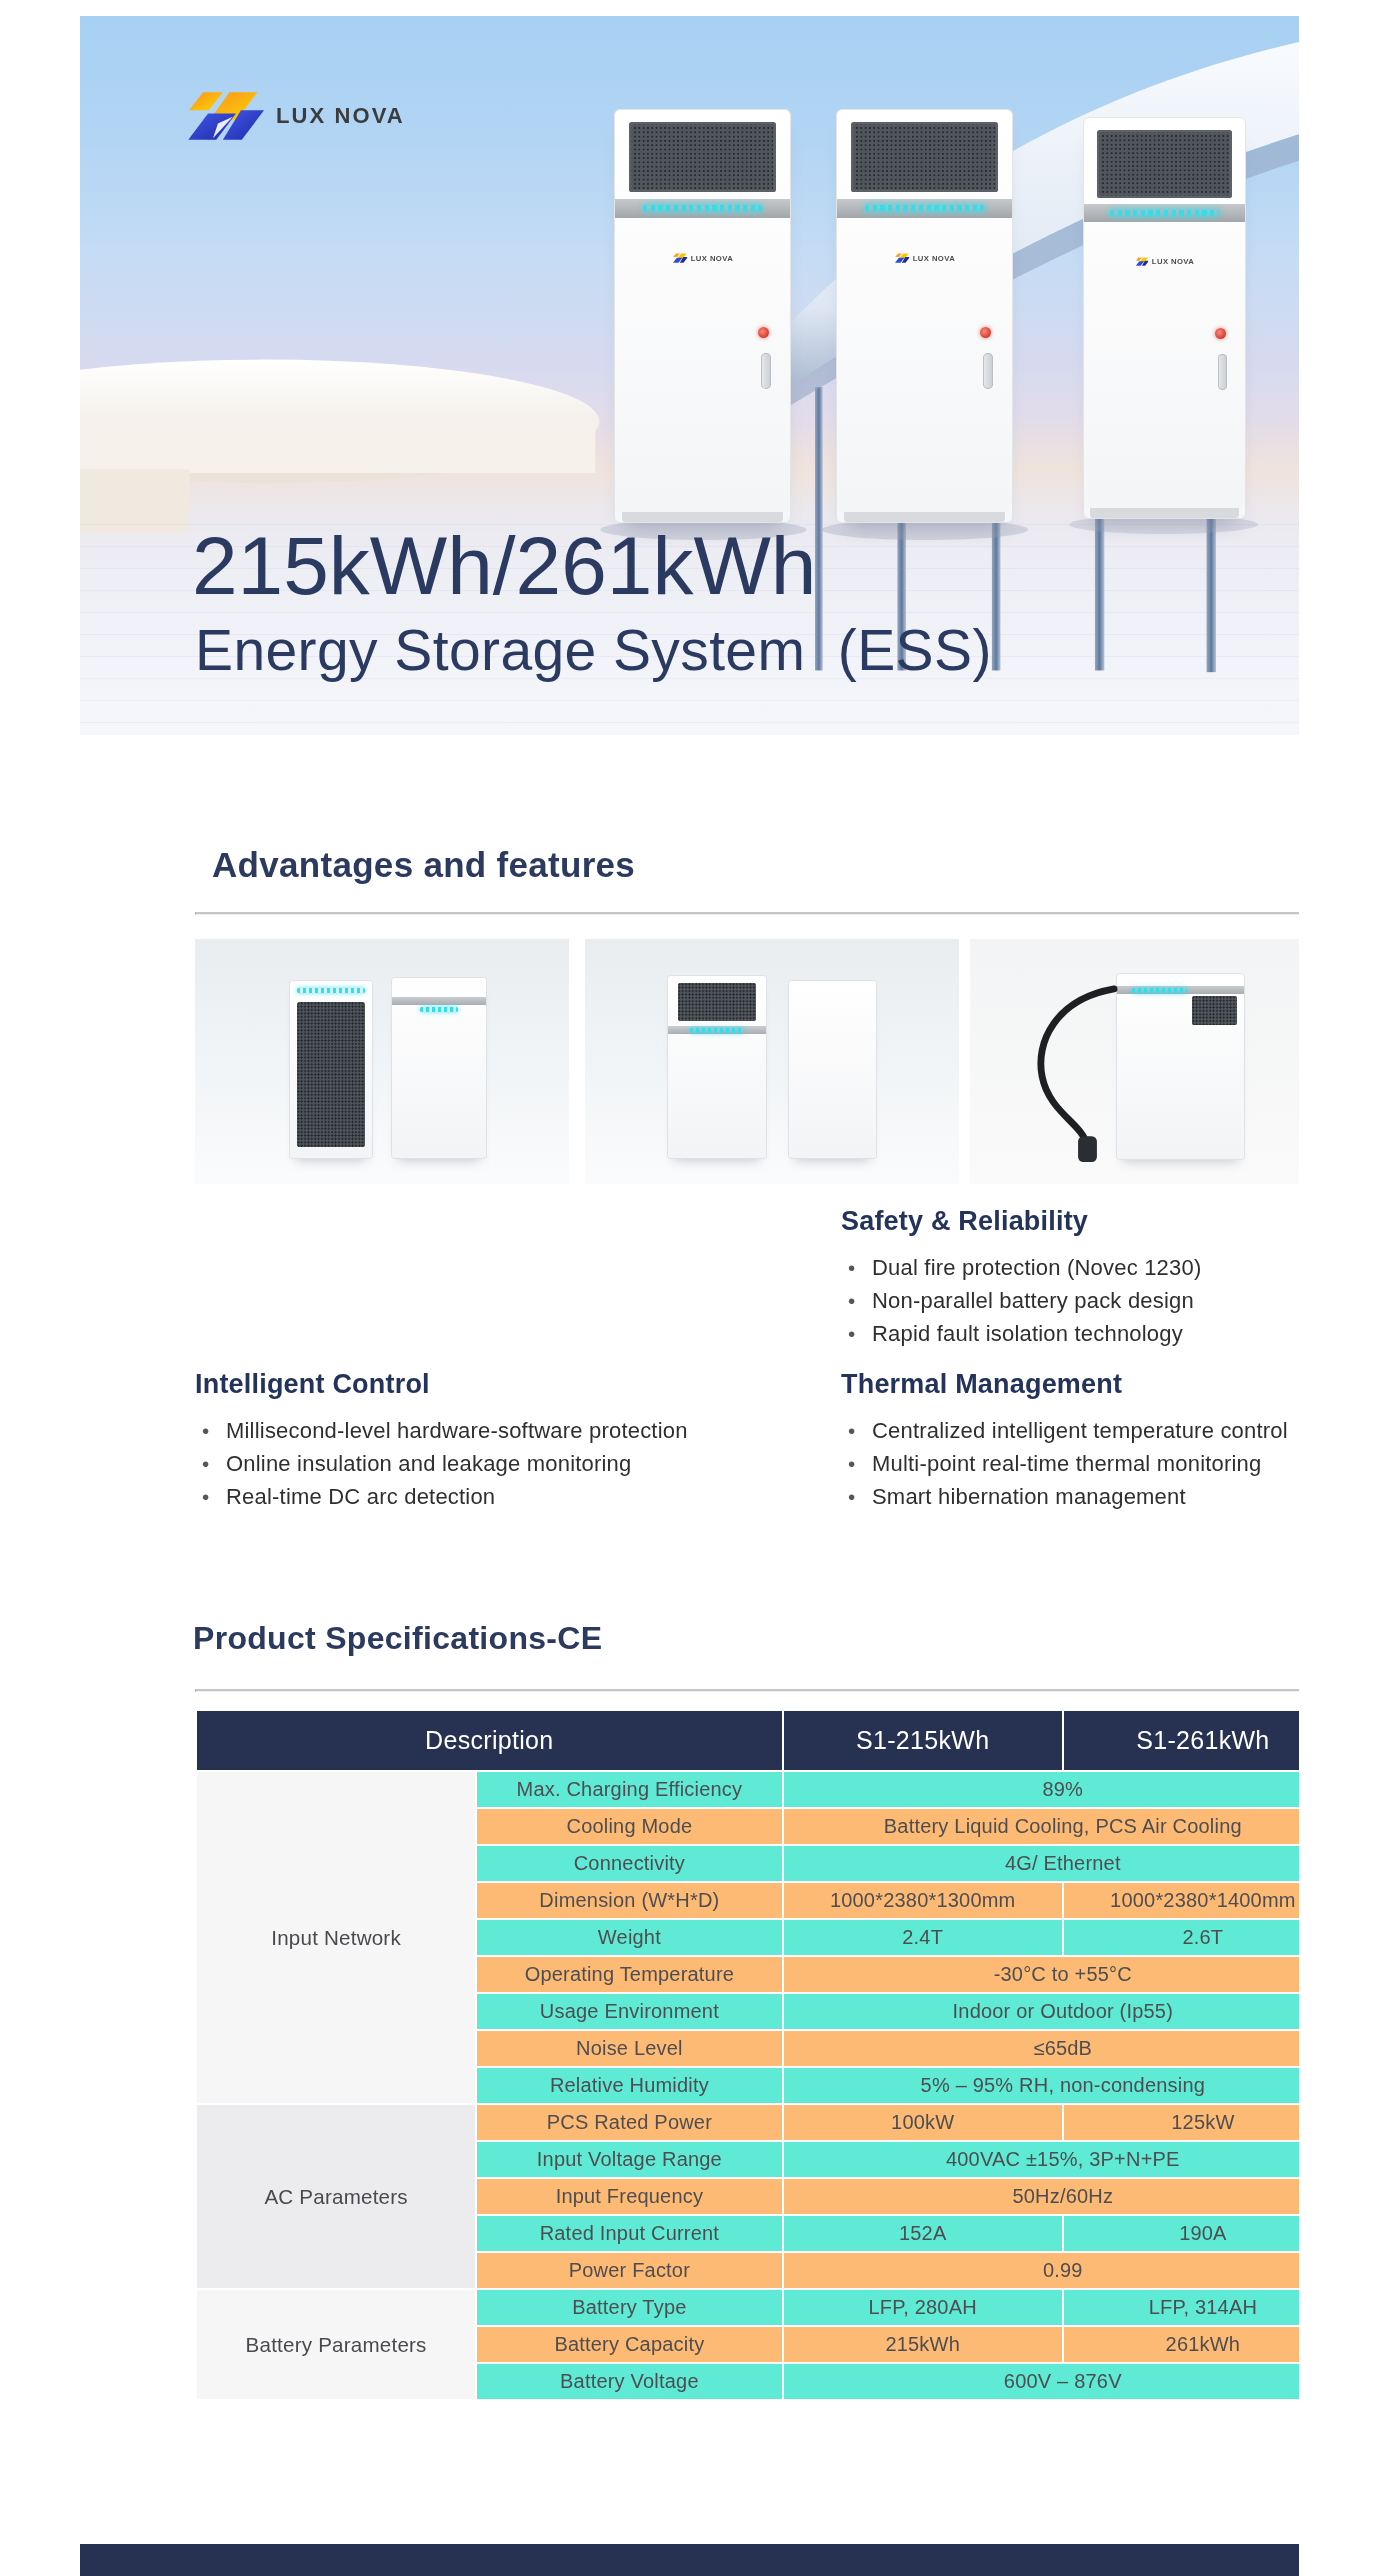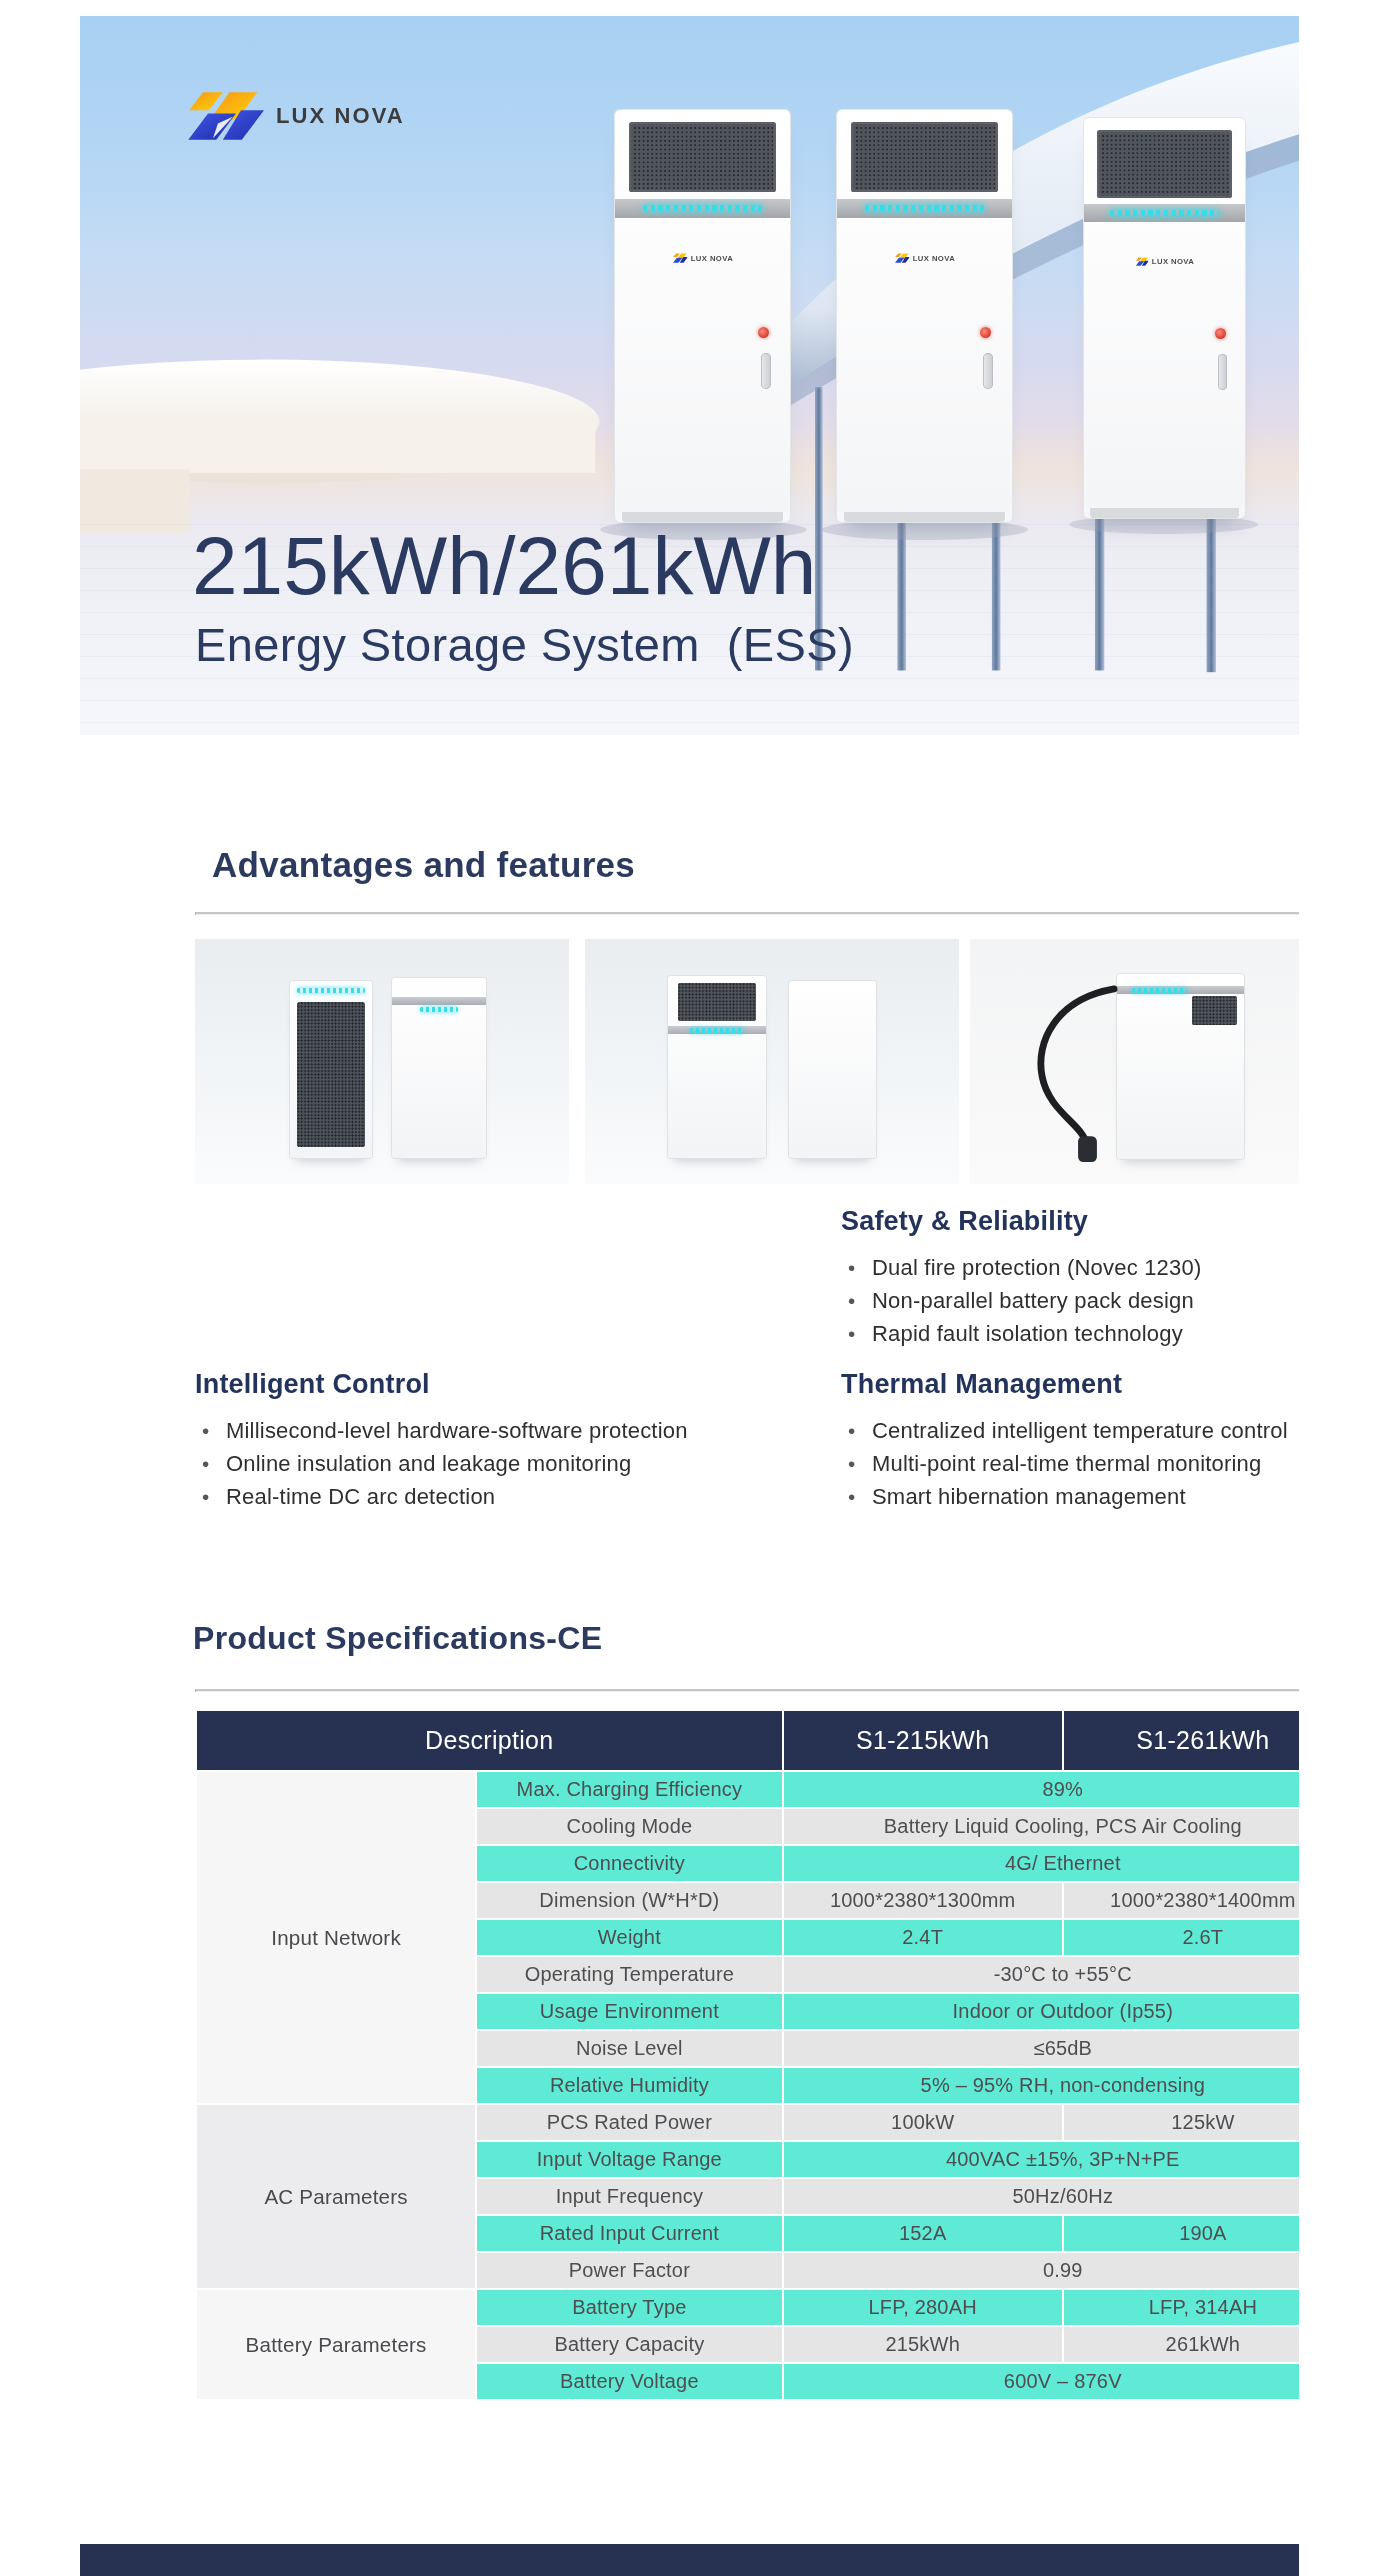--- a/index.html
+++ b/index.html
@@ -36,21 +36,21 @@
   .mini-brand span { font-size:7.7px; font-weight:700; letter-spacing:0.4px; color:#4a4a4c; white-space:nowrap; }
   .cab-ind { position:absolute; right:12%; top:37%; width:11px; height:11px; border-radius:50%;
     background:radial-gradient(circle at 40% 40%, #ff8a7a, #d23c2e 70%); box-shadow:0 0 4.3px rgba(210,60,46,0.6); }
   .cab-handle { position:absolute; right:11%; top:46%; width:9.4px; height:36px; border-radius:5.2px;
     background:linear-gradient(90deg,#e8eaec,#c9cdd1); box-shadow:inset 0 0 0 0.9px #b9bdc2; }
   .cab-base { position:absolute; left:4%; right:4%; bottom:0; height:2.4%;
     background:#d8dadd; border-radius:0 0 3.4px 3.4px; }
 
   .hero-title { position:absolute; left:112px; top:507px; font-size:82px; font-weight:500;
     color:#2b3a60; letter-spacing:0px; line-height:1.05; }
-  .hero-subtitle { position:absolute; left:115px; top:601px; font-size:47px; font-weight:400;
+  .hero-subtitle { position:absolute; left:115px; top:601px; font-size:57px; font-weight:400;
     color:#2b3a60; letter-spacing:0.4px; white-space:pre; }
 
   
   .sec-title { position:absolute; color:#2b3a5e; font-weight:700; }
   .adv-title { left:132px; top:829px; font-size:35px; letter-spacing:0.3px; }
   .specs-title { left:113px; top:1604px; font-size:32px; letter-spacing:0.3px; }
   .rule { position:absolute; left:115px; width:1149px; height:0; border-top:2.6px solid #c6c6c8; }
 
   
   .photo { position:absolute; top:923px; height:245px; overflow:hidden;
@@ -77,21 +77,21 @@
     line-height:33px; letter-spacing:0.2px; }
   .feature li::before { content:"•"; position:absolute; left:6.9px; top:0; color:#55555a; font-size:20.6px; }
 
   
   .spec-table { position:absolute; left:115px; top:1693px; width:1149px;
     border-collapse:separate; border-spacing:2.6px; table-layout:fixed; }
   .spec-table th { background:#273152; color:#ffffff; font-weight:400; font-size:25px;
     height:59px; letter-spacing:0.3px; }
   .spec-table td { height:35px; font-size:20px; color:#4e4e52; text-align:center;
     vertical-align:middle; background:#5eead4; font-weight:400; letter-spacing:0.2px; }
-  .spec-table tr.rd td { background:#e5e5e5; }
+  .spec-table tr.rd td { background:#fdba74; }
   .spec-table td.group.gl { background:#f6f6f7; }
   .spec-table td.group.gd { background:#ececee; }
   .spec-table td.group { font-size:20.6px; color:#4a4a4e; }
 
   .footer-bar { position:absolute; left:0; top:2528px; width:1379px; height:48px; background:#273152; }
 </style>
 </head>
 <body>
 
 <div class="page">

